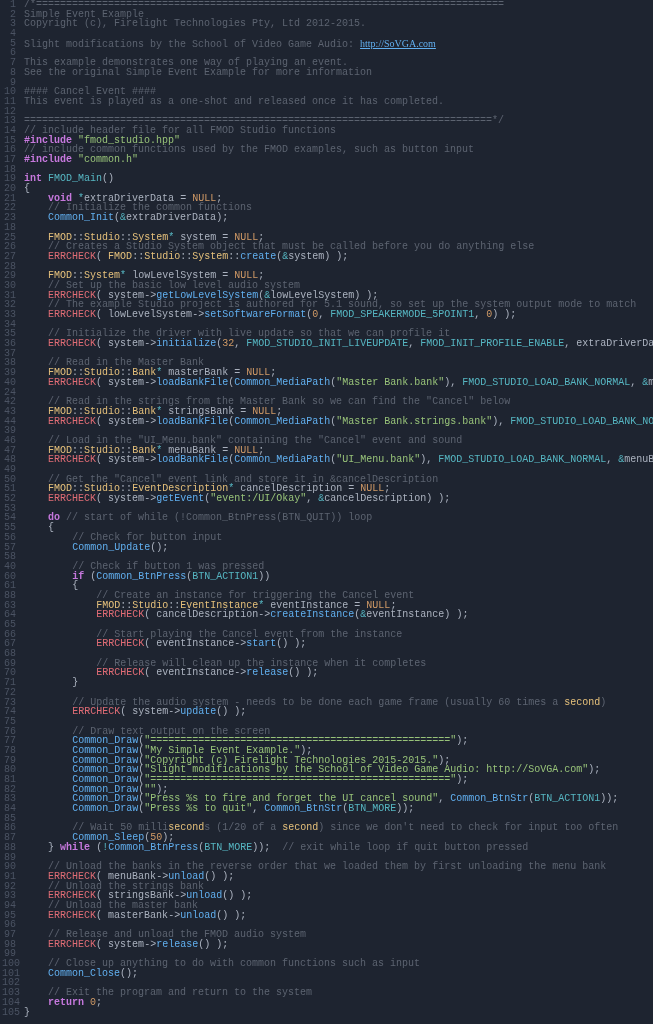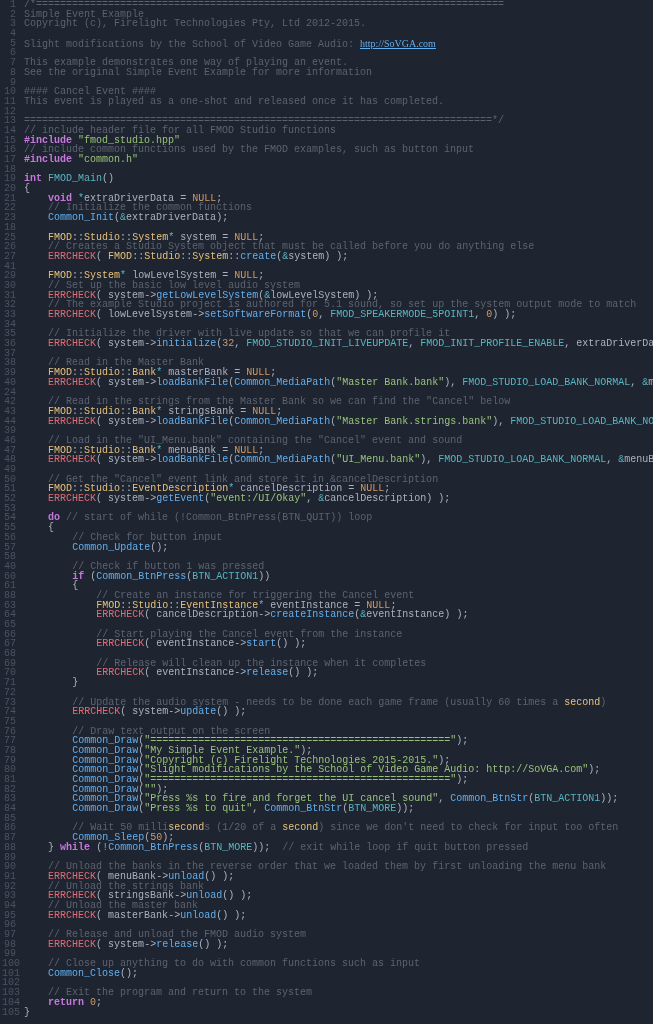--- a/index.html
+++ b/index.html
@@ -60,21 +60,21 @@
     <span class="ln">18</span>
     <span class="ln">19</span>
     <span class="ln">20</span>
     <span class="ln">21</span>
     <span class="ln">22</span>
     <span class="ln">23</span>
     <span class="ln">18</span>
     <span class="ln">25</span>
     <span class="ln">26</span>
     <span class="ln">27</span>
-    <span class="ln">41</span>
+    <span class="ln">28</span>
     <span class="ln">29</span>
     <span class="ln">30</span>
     <span class="ln">31</span>
     <span class="ln">32</span>
     <span class="ln">33</span>
     <span class="ln">34</span>
     <span class="ln">35</span>
     <span class="ln">36</span>
     <span class="ln">37</span>
     <span class="ln">38</span>

